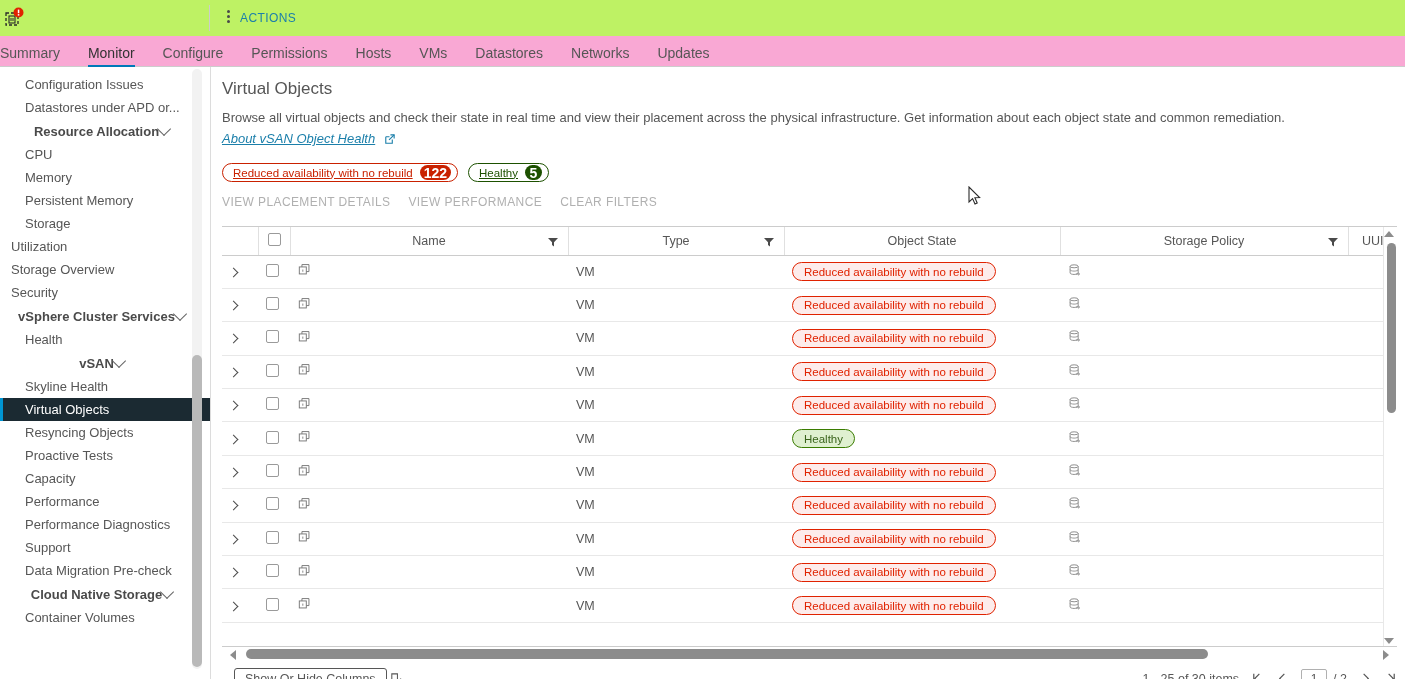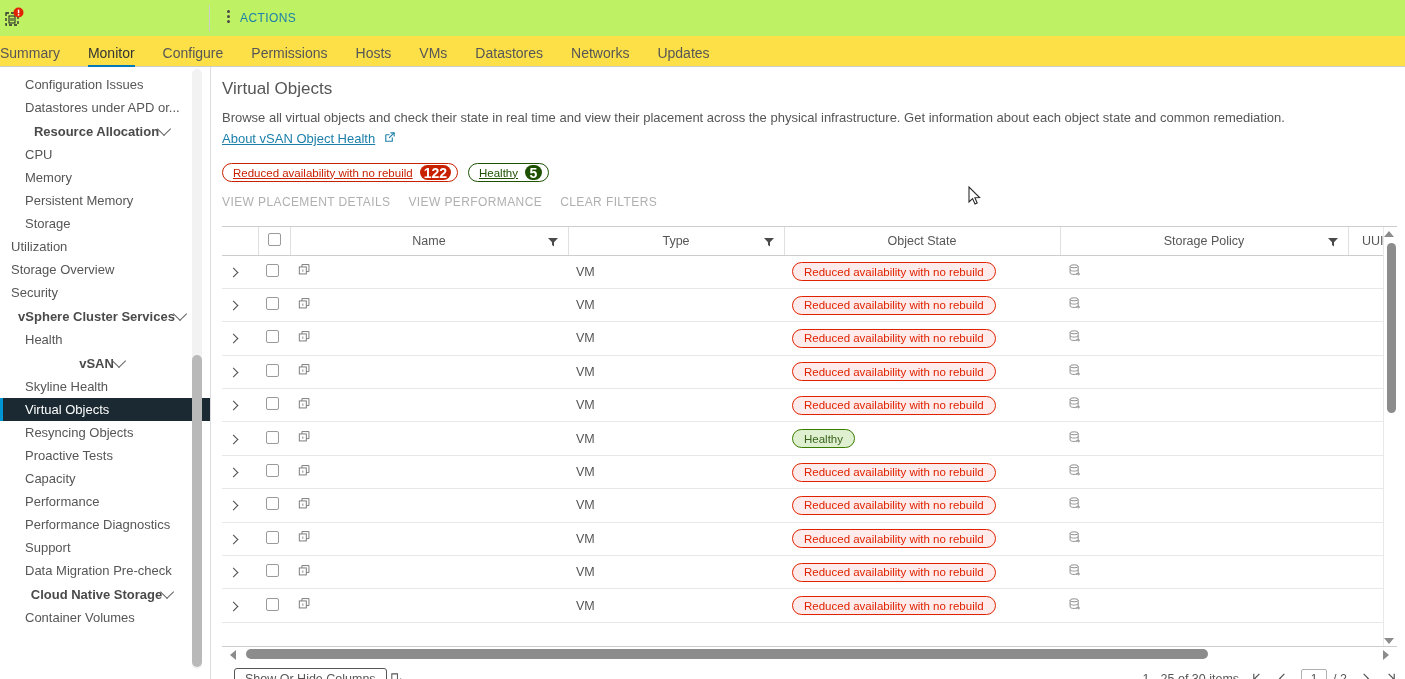--- a/index.html
+++ b/index.html
@@ -35,21 +35,21 @@
   }
   .actions-label {
     position: absolute; left: 240px; top: 11px;
     font-size: 12px; letter-spacing: .4px; color: #1b7faa;
     font-family: "Liberation Sans", sans-serif;
   }
 
   
   .tabbar {
     position: absolute; left: 0; top: 36px; width: 1405px; height: 31px;
-    border-bottom: 1px solid #cccccc; background: #fde047;
+    border-bottom: 1px solid #cccccc; background: #f9a8d4;
   }
   .tabs { display: flex; align-items: flex-end; height: 31px; padding-left: 0; }
   .tab {
     position: relative; padding: 0 14px 7px 14px;
     font-size: 14px; color: #565656; line-height: 1; cursor: pointer;
     white-space: nowrap;
   }
   .tab:first-child { padding-left: 0; }
   .tab.active { color: #333; margin-top: 41px; }
   .tab.active::after {
@@ -104,21 +104,21 @@
   }
   .page-title {
     position: absolute; left: 0; top: 12px;
     font-size: 17px; color: #565656; font-weight: normal;
   }
   .page-desc {
     position: absolute; left: 0; top: 42px; width: 1160px;
     font-size: 13px; color: #565656; line-height: 1.35;
   }
   .about-link-row {
-    position: absolute; left: 0; top: 64px; display: flex; align-items: flex-start;
+    position: absolute; left: 0; top: 64px; display: flex; align-items: flex-end; font-style: italic;
   }
   .about-link {
     font-size: 13px; color: #1b7faa; text-decoration: underline; cursor: pointer;
   }
   .ext-icon { margin-left: 8px; width: 13px; height: 13px; display: block; }
 
   
   .badges { position: absolute; left: 0; top: 96px; display: flex; gap: 10px; }
   .badge {
     display: inline-flex; align-items: center; gap: 7px;

